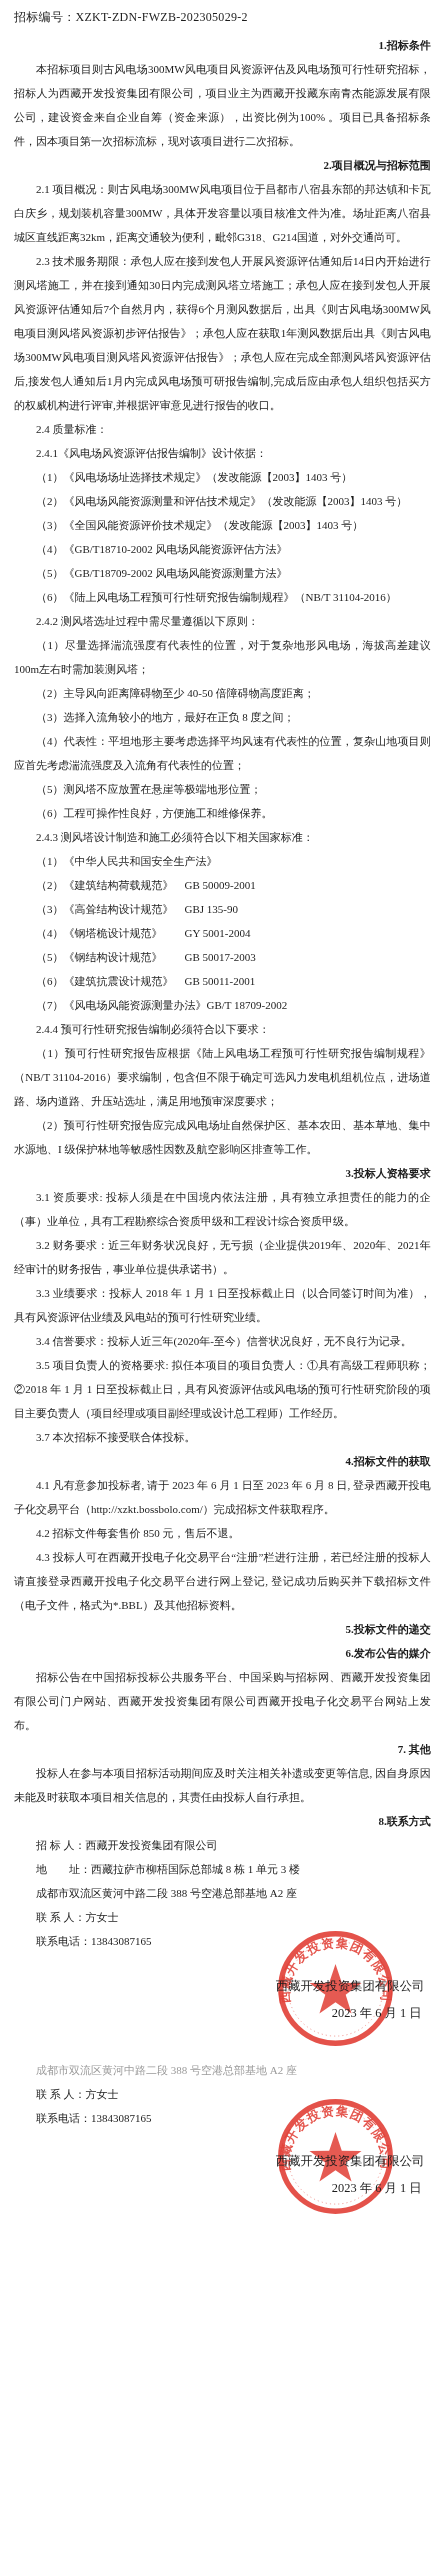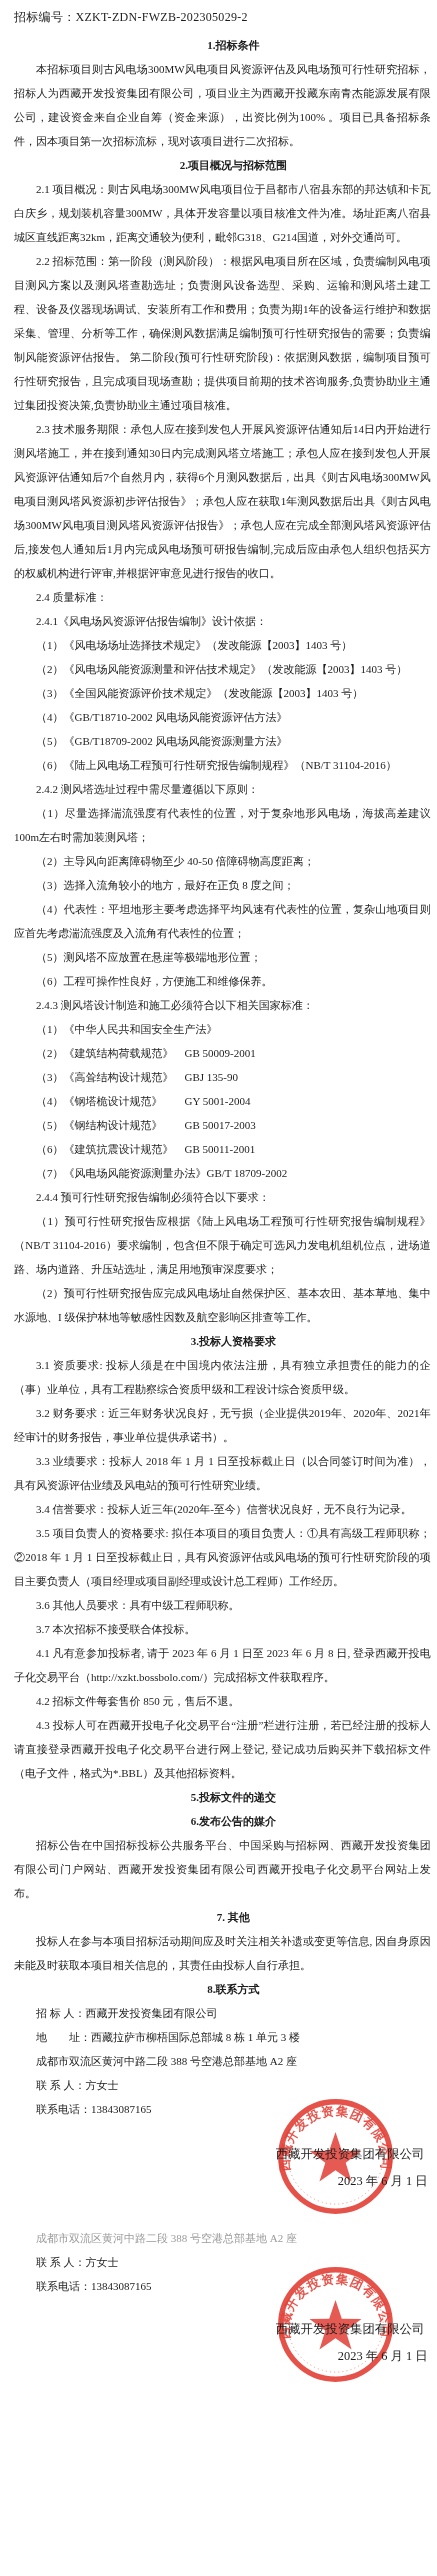--- a/index.html
+++ b/index.html
@@ -17,59 +17,58 @@
     overflow:hidden;
   }
   .title{
     text-align:left;
     font-size:12px;
     line-height:27px;
     margin:0 0 2.5px 0;
     letter-spacing:0.3px;
   }
   .b-p{margin:0;text-indent:2em;text-align:justify;}
-  .b-h{margin:0;text-indent:2em;font-weight:bold;text-align:center;}
+  .b-h{margin:0;text-indent:2em;font-weight:bold;text-align:right;}
   .sig{position:relative;font-family:Liberation Serif, serif;}
   .sig1{height:153px;}
   .sig2{height:184px;}
   .faded{color:#9b9b9b;}
   .seal{
     position:absolute;
     width:119px;height:119px;
     left:262px;
     z-index:1;
     opacity:.93;
   }
   .sig1 .seal{top:24px;}
   .sig2 .seal{top:39px;}
   .sig-company{
     position:absolute;right:6.3px;z-index:2;
     font-size:12.4px;line-height:16.5px;white-space:nowrap;
   }
   .sig-date{
-    position:absolute;right:3px;z-index:2;
+    position:absolute;right:9px;z-index:2;
     font-size:12.4px;line-height:16.5px;white-space:nowrap;margin-left:45px;
   }
   .sig1 .sig-company{top:73px;}
   .sig1 .sig-date{top:100px;}
   .sig2 .sig-company{top:95px;}
   .sig2 .sig-date{top:122px;}
 </style>
 </head>
 <body>
 
 <div class="page">
 
   <div class="title">招标编号：XZKT-ZDN-FWZB-202305029-2</div>
 
   <p class="b-h">1.招标条件</p>
   <p class="b-p">本招标项目则古风电场300MW风电项目风资源评估及风电场预可行性研究招标，招标人为西藏开发投资集团有限公司，项目业主为西藏开投藏东南青杰能源发展有限公司，建设资金来自企业自筹（资金来源），出资比例为100% 。项目已具备招标条件，因本项目第一次招标流标，现对该项目进行二次招标。</p>
   <p class="b-h">2.项目概况与招标范围</p>
   <p class="b-p">2.1 项目概况：则古风电场300MW风电项目位于昌都市八宿县东部的邦达镇和卡瓦白庆乡，规划装机容量300MW，具体开发容量以项目核准文件为准。场址距离八宿县城区直线距离32km，距离交通较为便利，毗邻G318、G214国道，对外交通尚可。</p>
-  <p class="b-p">2.2 招标范围：第一阶段（测风阶段）：根据风电项目所在区域，负责编制风电项目测风方案以及测风塔查勘选址；负责测风设备选型、采购、运输和测风塔土建工程、设备及仪器现场调试、安装所有工作和费用；负责为期1年的设备运行维护和数据采集、管理、分析等工作，确保测风数据满足编制预可行性研究报告的需要；负责编制风能资源评估报告。 第二阶段(预可行性研究阶段)：依据测风数据，编制项目预可行性研究报告，且完成项目现场查勘；提供项目前期的技术咨询服务,负责协助业主通过集团投资决策,负责协助业主通过项目核准。</p>
   <p class="b-p">2.3 技术服务期限：承包人应在接到发包人开展风资源评估通知后14日内开始进行测风塔施工，并在接到通知30日内完成测风塔立塔施工；承包人应在接到发包人开展风资源评估通知后7个自然月内，获得6个月测风数据后，出具《则古风电场300MW风电项目测风塔风资源初步评估报告》；承包人应在获取1年测风数据后出具《则古风电场300MW风电项目测风塔风资源评估报告》；承包人应在完成全部测风塔风资源评估后,接发包人通知后1月内完成风电场预可研报告编制,完成后应由承包人组织包括买方的权威机构进行评审,并根据评审意见进行报告的收口。</p>
   <p class="b-p">2.4 质量标准：</p>
   <p class="b-p">2.4.1《风电场风资源评估报告编制》设计依据：</p>
   <p class="b-p">（1）《风电场场址选择技术规定》（发改能源【2003】1403 号）</p>
   <p class="b-p">（2）《风电场风能资源测量和评估技术规定》（发改能源【2003】1403 号）</p>
   <p class="b-p">（3）《全国风能资源评价技术规定》（发改能源【2003】1403 号）</p>
   <p class="b-p">（4）《GB/T18710-2002 风电场风能资源评估方法》</p>
   <p class="b-p">（5）《GB/T18709-2002 风电场风能资源测量方法》</p>
   <p class="b-p">（6）《陆上风电场工程预可行性研究报告编制规程》（NB/T 31104-2016）</p>
   <p class="b-p">2.4.2 测风塔选址过程中需尽量遵循以下原则：</p>
@@ -89,22 +88,22 @@
   <p class="b-p">（7）《风电场风能资源测量办法》GB/T 18709-2002</p>
   <p class="b-p">2.4.4 预可行性研究报告编制必须符合以下要求：</p>
   <p class="b-p">（1）预可行性研究报告应根据《陆上风电场工程预可行性研究报告编制规程》（NB/T 31104-2016）要求编制，包含但不限于确定可选风力发电机组机位点，进场道路、场内道路、升压站选址，满足用地预审深度要求；</p>
   <p class="b-p">（2）预可行性研究报告应完成风电场址自然保护区、基本农田、基本草地、集中水源地、I 级保护林地等敏感性因数及航空影响区排查等工作。</p>
   <p class="b-h">3.投标人资格要求</p>
   <p class="b-p">3.1 资质要求: 投标人须是在中国境内依法注册，具有独立承担责任的能力的企（事）业单位，具有工程勘察综合资质甲级和工程设计综合资质甲级。</p>
   <p class="b-p">3.2 财务要求：近三年财务状况良好，无亏损（企业提供2019年、2020年、2021年经审计的财务报告，事业单位提供承诺书）。</p>
   <p class="b-p">3.3 业绩要求：投标人 2018 年 1 月 1 日至投标截止日（以合同签订时间为准），具有风资源评估业绩及风电站的预可行性研究业绩。</p>
   <p class="b-p">3.4 信誉要求：投标人近三年(2020年-至今）信誉状况良好，无不良行为记录。</p>
   <p class="b-p">3.5 项目负责人的资格要求: 拟任本项目的项目负责人：①具有高级工程师职称；②2018 年 1 月 1 日至投标截止日，具有风资源评估或风电场的预可行性研究阶段的项目主要负责人（项目经理或项目副经理或设计总工程师）工作经历。</p>
-  <p class="b-p">3.6 其他人员要求：具有中级工程师职称。</p>
   <p class="b-p">3.7 本次招标不接受联合体投标。</p>
+  <p class="b-h">4.招标文件的获取</p>
   <p class="b-p">4.1 凡有意参加投标者, 请于 2023 年 6 月 1 日至 2023 年 6 月 8 日, 登录西藏开投电子化交易平台（http://xzkt.bossbolo.com/）完成招标文件获取程序。</p>
   <p class="b-p">4.2 招标文件每套售价 850 元，售后不退。</p>
   <p class="b-p">4.3 投标人可在西藏开投电子化交易平台“注册”栏进行注册，若已经注册的投标人请直接登录西藏开投电子化交易平台进行网上登记, 登记成功后购买并下载招标文件（电子文件，格式为*.BBL）及其他招标资料。</p>
   <p class="b-h">5.投标文件的递交</p>
   <p class="b-h">6.发布公告的媒介</p>
   <p class="b-p">招标公告在中国招标投标公共服务平台、中国采购与招标网、西藏开发投资集团有限公司门户网站、西藏开发投资集团有限公司西藏开投电子化交易平台网站上发布。</p>
   <p class="b-h">7. 其他</p>
   <p class="b-p">投标人在参与本项目招标活动期间应及时关注相关补遗或变更等信息, 因自身原因未能及时获取本项目相关信息的，其责任由投标人自行承担。</p>
   <p class="b-h">8.联系方式</p>
   <p class="b-p">招 标 人：西藏开发投资集团有限公司</p>

